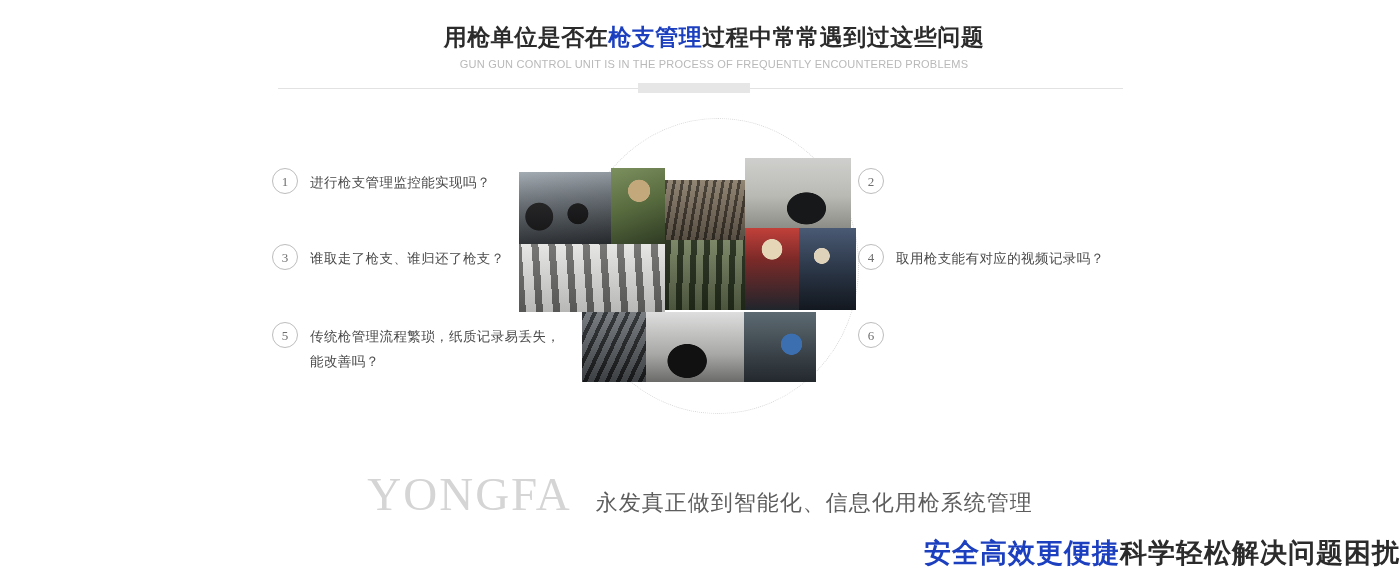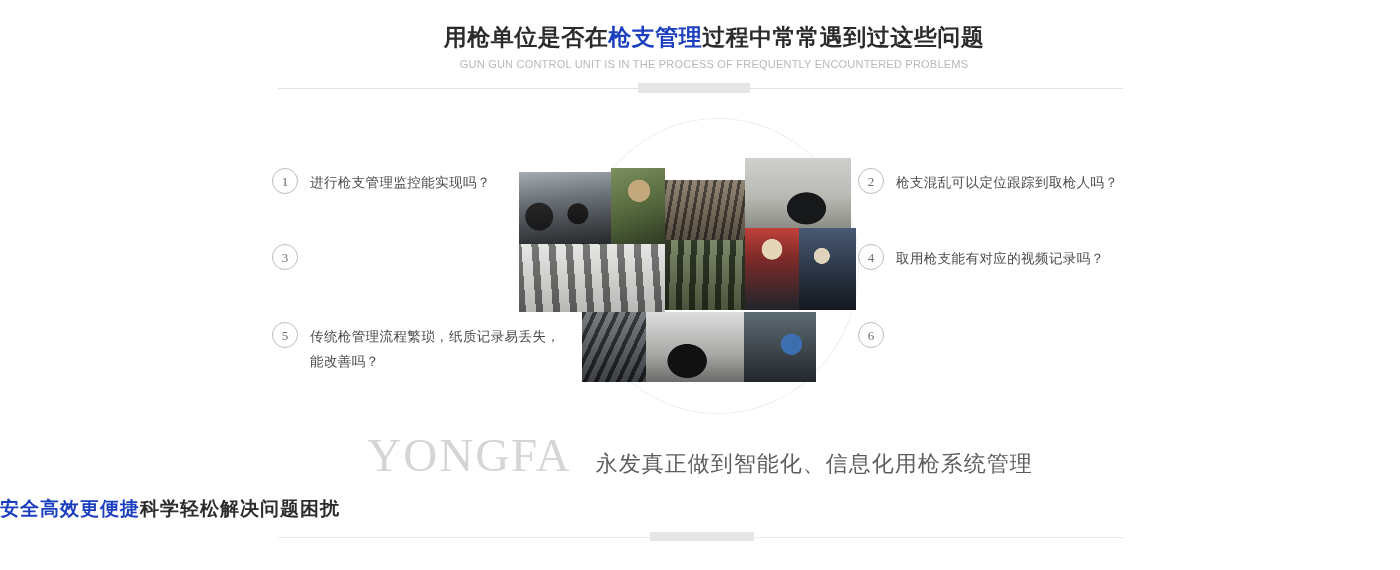--- a/index.html
+++ b/index.html
@@ -117,23 +117,23 @@
     padding-top: 2px;
     letter-spacing: 0.4px;
   }
   .q.left { left: 272px; }
   .q.right { left: 858px; }
 
   
   .bottom {
     position: absolute;
     left: 0;
-    top: 429px;
+    top: 468px;
     width: 1400px;
-    text-align: left;
+    text-align: right;
   }
   .brand-line {
     display: flex;
     align-items: baseline;
     justify-content: center;
     white-space: nowrap;
   }
   .brand {
     font-family: "Liberation Serif", serif;
     font-size: 47px;
@@ -143,21 +143,21 @@
   }
   .brand-desc {
     font-size: 22px;
     color: #5d5d5d;
     letter-spacing: 1px;
     margin-left: 24px;
     line-height: 52px;
   }
   .slogan {
     margin-top: 6px;
-    font-size: 19px;
+    font-size: 27px;
     font-weight: bold;
     color: #2b2b2b;
     letter-spacing: 1px;
     white-space: nowrap;
   }
   .slogan .hl {
     color: #1b3fbf;
   }
   .bottom-rule {
     position: absolute;
@@ -260,25 +260,25 @@
   </div>
 </div>
 
 <div class="q left" style="top:168px;">
   <div class="q-num">1</div>
   <div class="q-text">进行枪支管理监控能实现吗？</div>
 </div>
 
 <div class="q right" style="top:168px;">
   <div class="q-num">2</div>
-  <div class="q-text">枪支混乱可以定位跟踪到取枪人吗？</div>
 </div>
 
 <div class="q left" style="top:244px;">
   <div class="q-num">3</div>
+  <div class="q-text">谁取走了枪支、谁归还了枪支？</div>
 </div>
 
 <div class="q right" style="top:244px;">
   <div class="q-num">4</div>
   <div class="q-text">取用枪支能有对应的视频记录吗？</div>
 </div>
 
 <div class="q left" style="top:322px; width:290px;">
   <div class="q-num">5</div>
   <div class="q-text">传统枪管理流程繁琐，纸质记录易丢失，能改善吗？</div>

